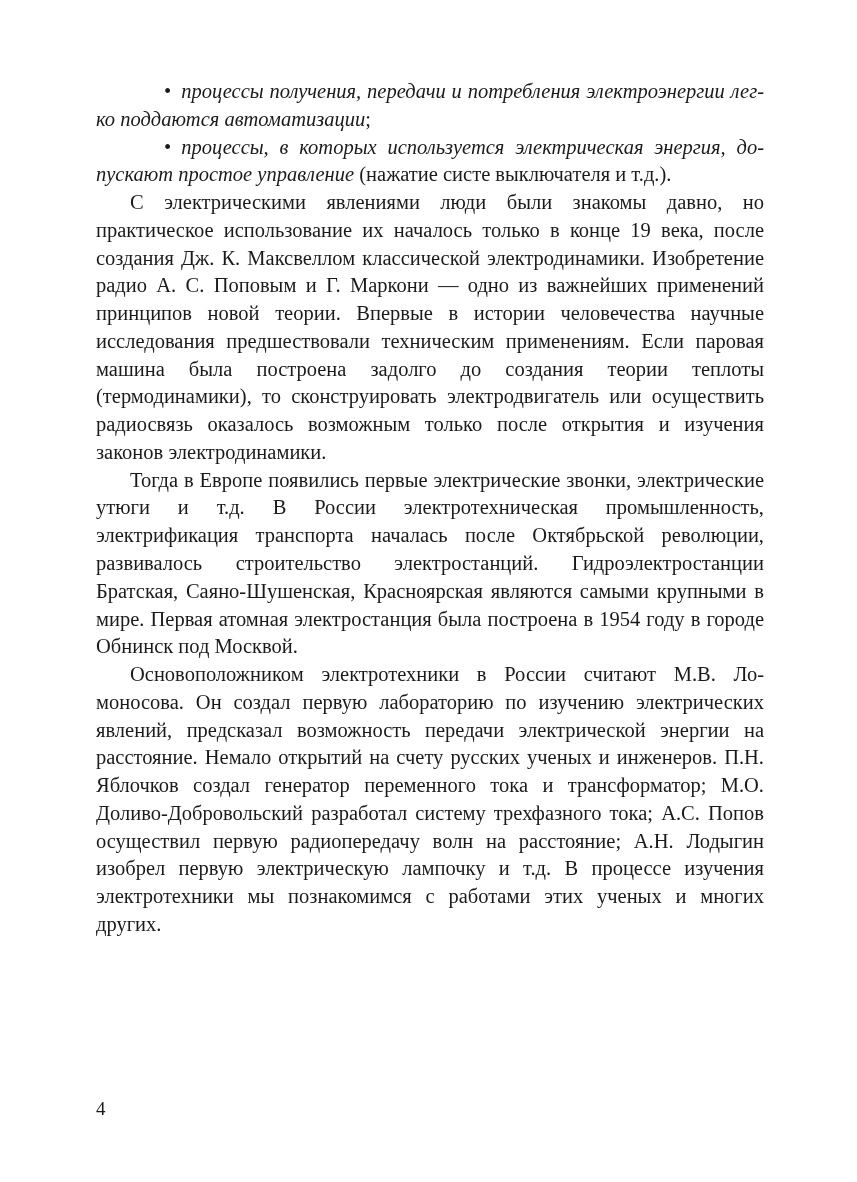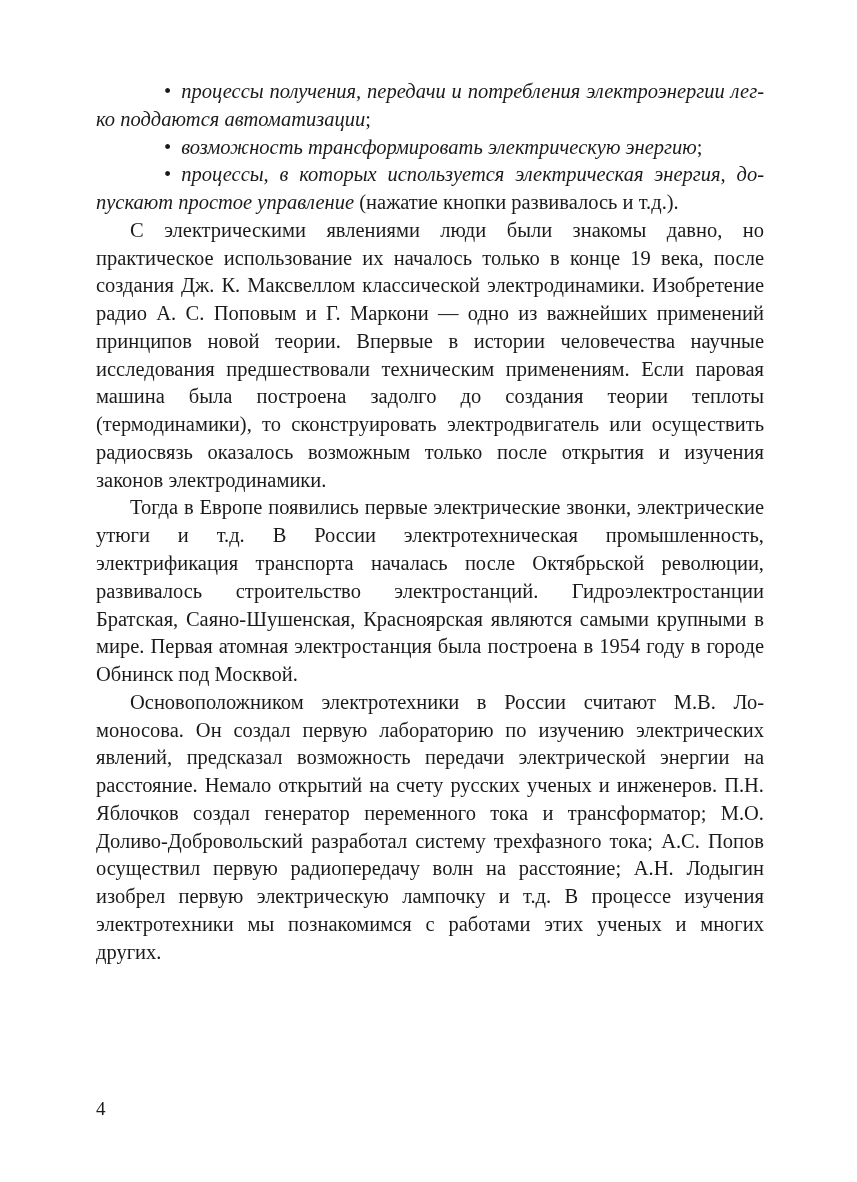--- a/index.html
+++ b/index.html
@@ -60,23 +60,22 @@
   }
 </style>
 </head>
 <body>
 
 <div class="page">
   <div class="content">
 
     <p class="bullet-item"><span class="bullet-mark">•</span><span>процессы получения, передачи и потребления электроэнергии лег­ко поддаются автоматизации</span><span class="roman">;</span></p>
 
-    <p class="bullet-item"><span class="bullet-mark">•</span><span>возможность трансформировать электрическую энергию</span><span class="roman">;</span></p>
 
-    <p class="bullet-item"><span class="bullet-mark">•</span><span>процессы, в которых используется электрическая энергия, до­пускают простое управление</span><span class="roman"> (нажатие кнопки развивалось и т.д.).</span></p>
+    <p class="bullet-item"><span class="bullet-mark">•</span><span>процессы, в которых используется электрическая энергия, до­пускают простое управление</span><span class="roman"> (нажатие систе выключателя и т.д.).</span></p>
 
     <p class="para">С электрическими явлениями люди были знакомы давно, но практическое использование их началось только в конце 19 века, после создания Дж. К. Максвеллом классической электродинами­ки. Изобретение радио А. С. Поповым и Г. Маркони — одно из важнейших применений принципов новой теории. Впервые в ис­тории человечества научные исследования предшествовали техни­ческим применениям. Если паровая машина была построена за­долго до создания теории теплоты (термодинамики), то сконстру­ировать электродвигатель или осуществить радиосвязь оказалось возможным только после открытия и изучения законов электро­динамики.</p>
     <p class="para">Тогда в Европе появились первые электрические звонки, элек­трические утюги и т.д. В России электротехническая промышлен­ность, электрификация транспорта началась после Октябрьской ре­волюции, развивалось строительство электростанций. Гидроэлект­ростанции Братская, Саяно-Шушенская, Красноярская являются самыми крупными в мире. Первая атомная электростанция была построена в 1954 году в городе Обнинск под Москвой.</p>
     <p class="para">Основоположником электротехники в России считают М.В. Ло­моносова. Он создал первую лабораторию по изучению электри­ческих явлений, предсказал возможность передачи электрической энергии на расстояние. Немало открытий на счету русских ученых и инженеров. П.Н. Яблочков создал генератор переменного тока и трансформатор; М.О. Доливо-Добровольский разработал систе­му трехфазного тока; А.С. Попов осуществил первую радиопереда­чу волн на расстояние; А.Н. Лодыгин изобрел первую электричес­кую лампочку и т.д. В процессе изучения электротехники мы по­знакомимся с работами этих ученых и многих других.</p>
 
   </div>
   <div class="page-number">4</div>
 </div>
 
 </body></html>

